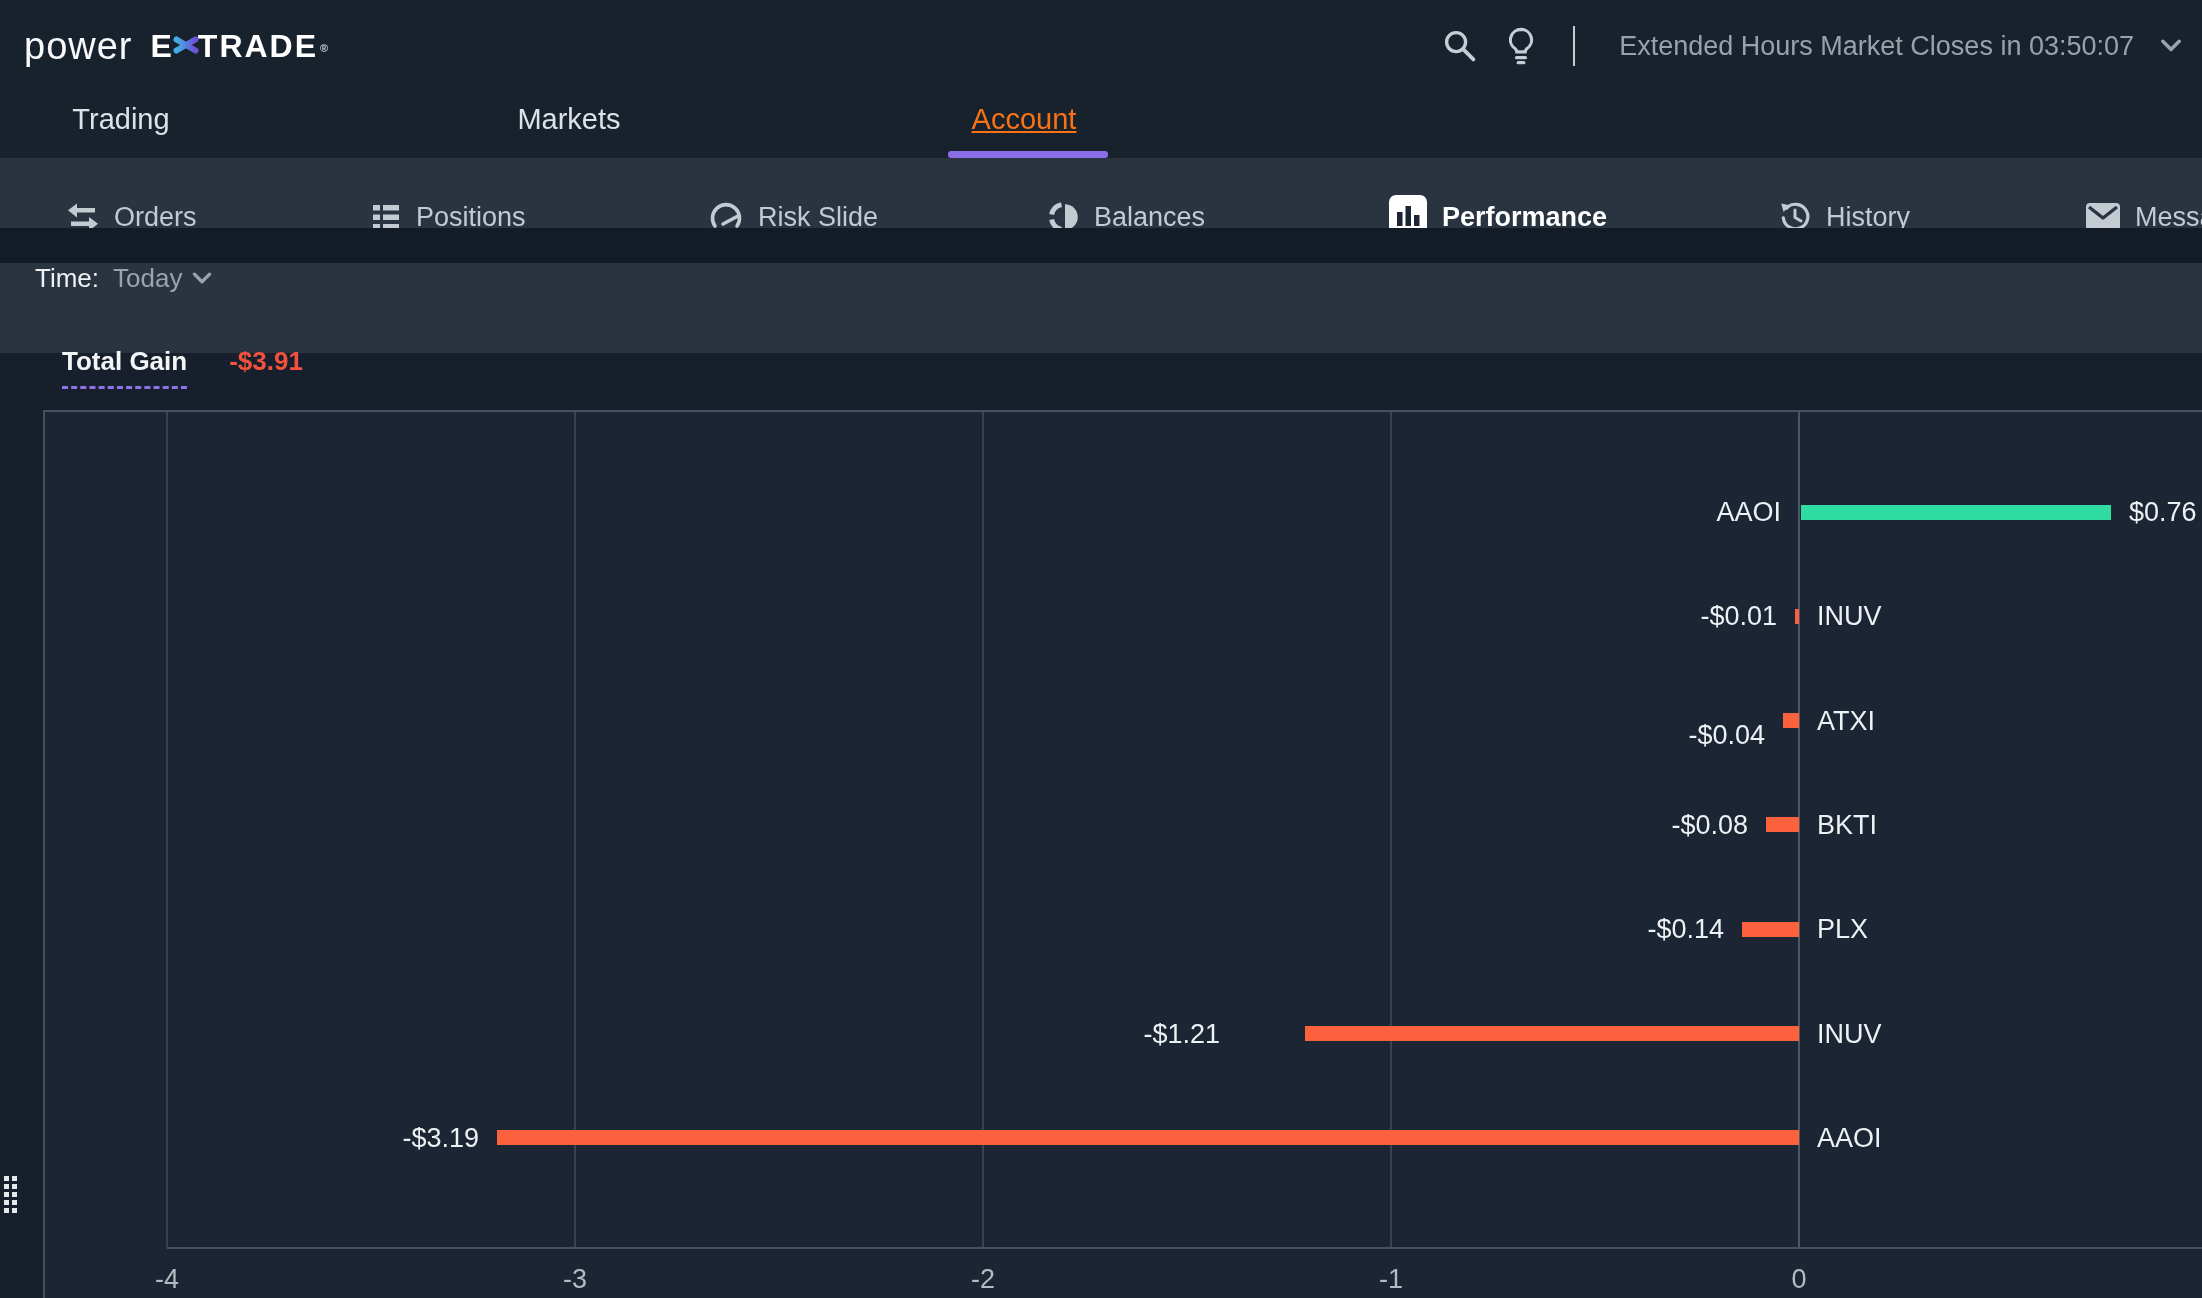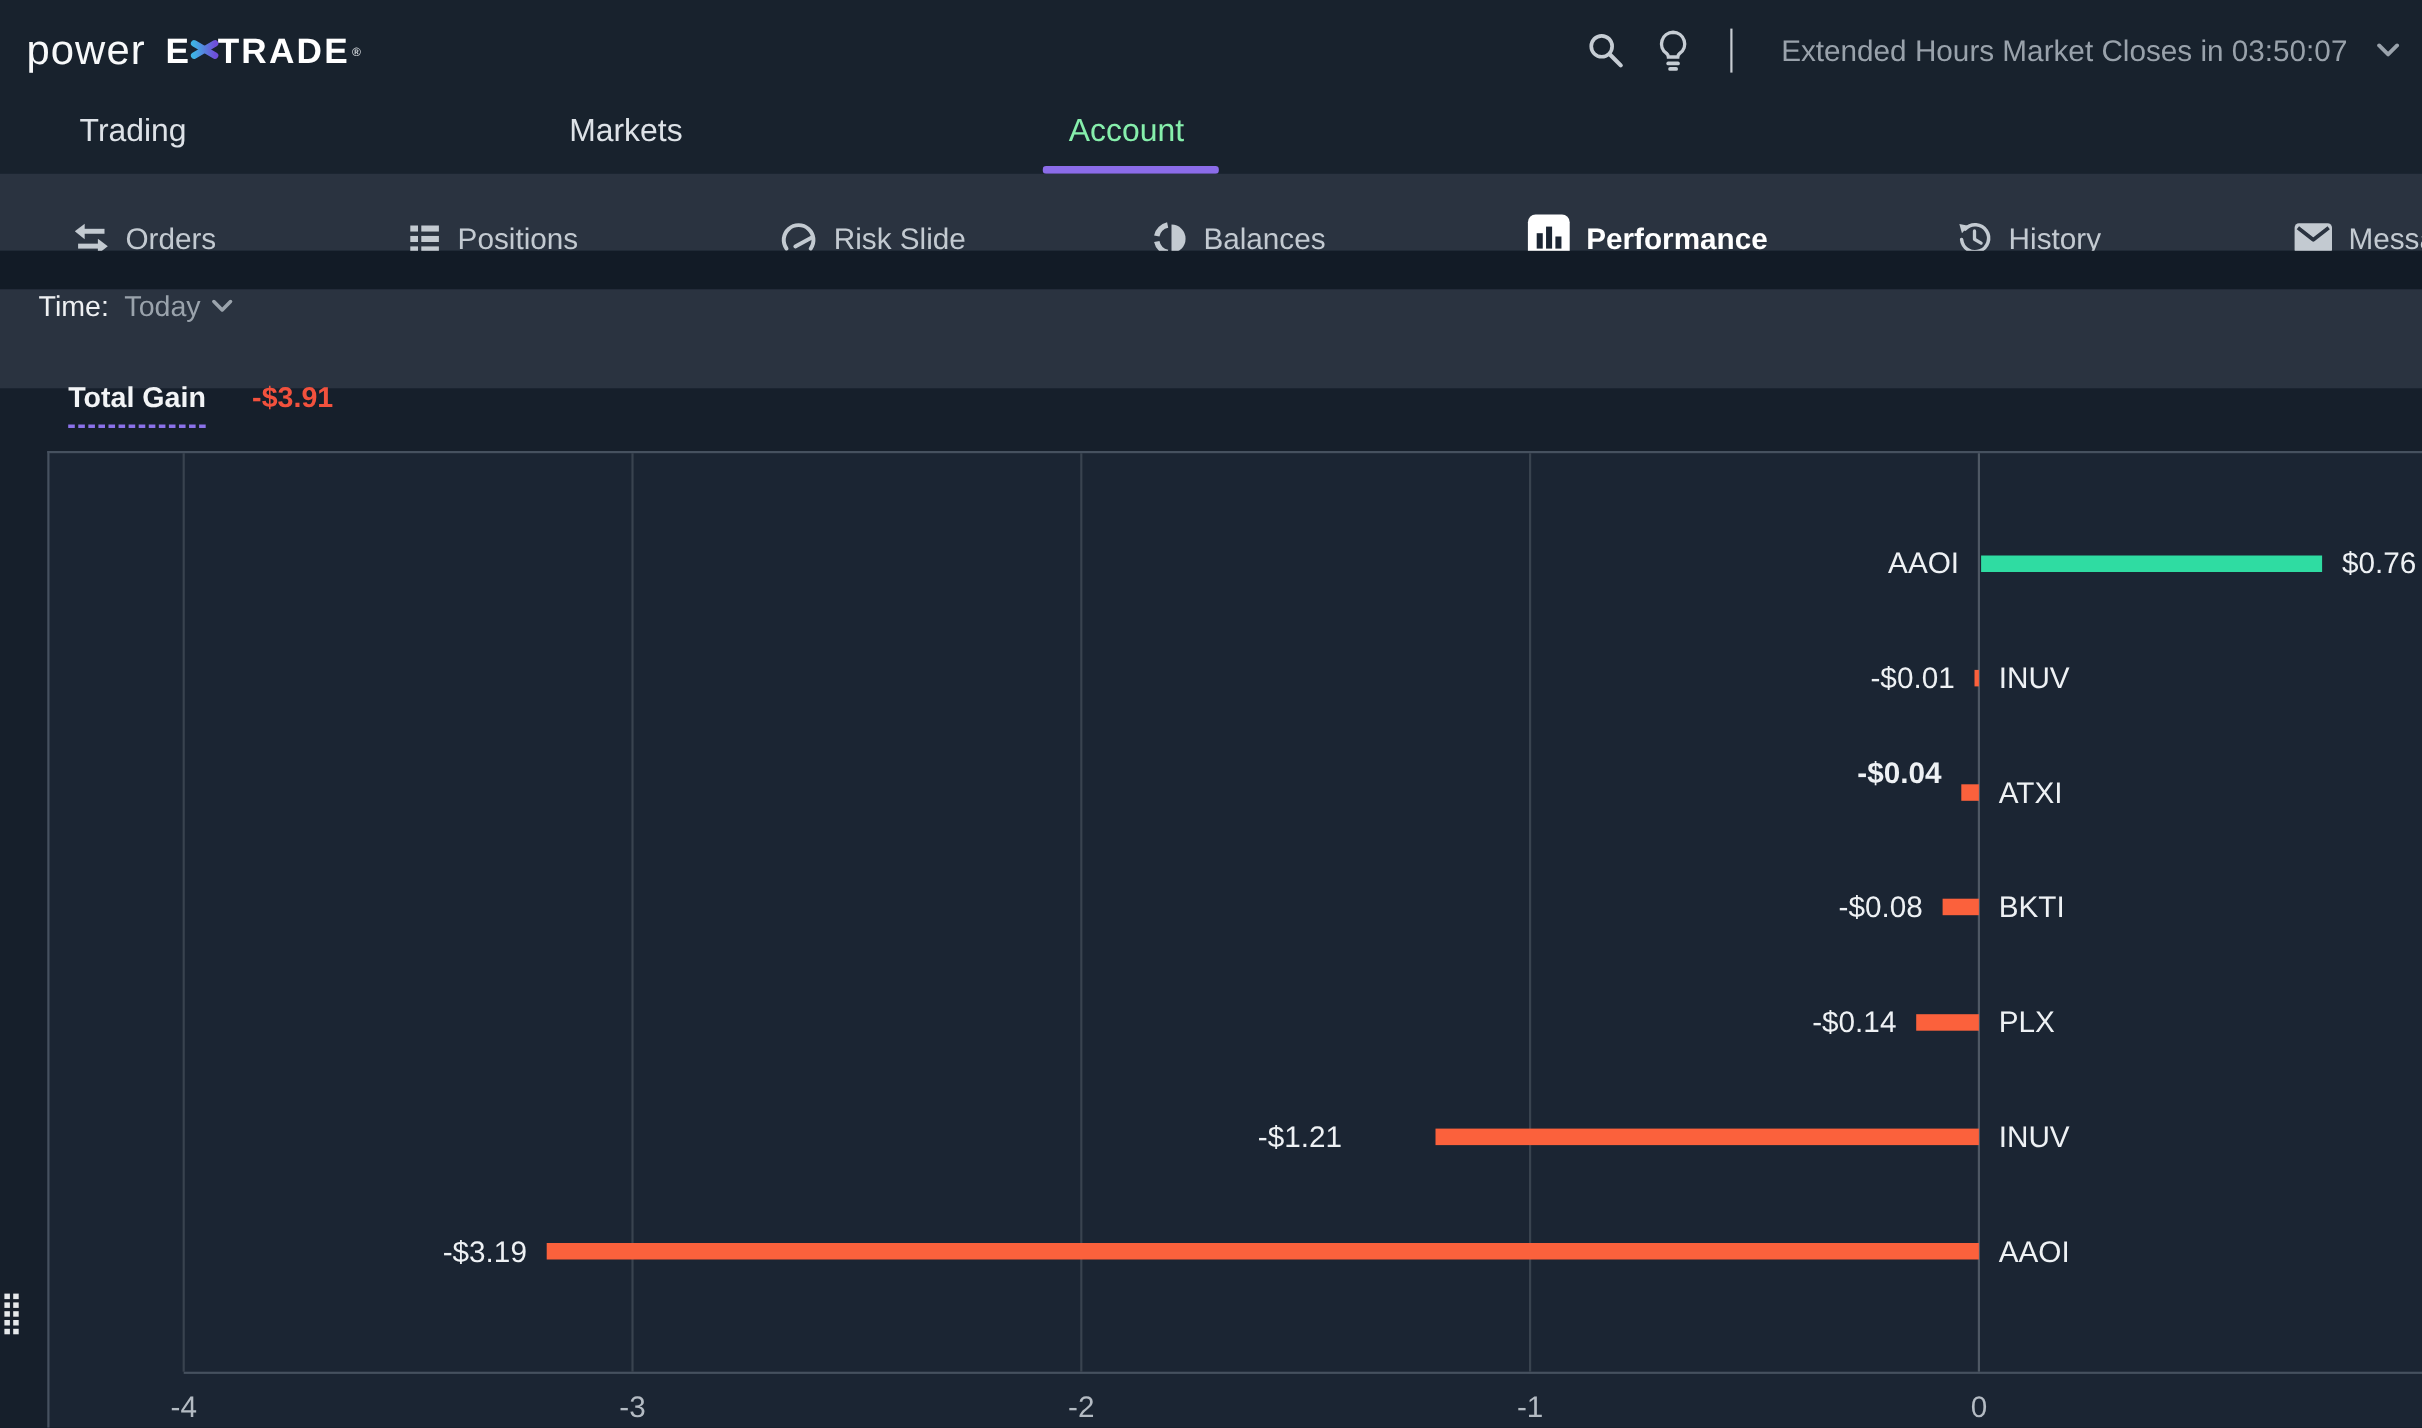--- a/index.html
+++ b/index.html
@@ -15,21 +15,21 @@
   .logo-star { margin:0 -2px; transform:translateY(-1px); }
   .logo-reg { font-size:11px; color:#cfd4d9; align-self:flex-start; margin-top:14px; margin-left:2px; }
 
   .topbar-right { position:absolute; right:20px; top:0; height:92px; display:flex; align-items:center; gap:24px; }
   .tb-icon { color:#c6cdd4; display:block; }
   .tb-divider { width:2px; height:40px; background:#e6eaee; opacity:.85; margin:0 10px; }
   .market-status { font-size:27px; color:#99a2ab; margin-left:10px; white-space:nowrap; }
   .status-chevron { color:#9aa3ac; margin-left:2px; }
 
   .tab { position:absolute; top:103px; transform:translateX(-50%); font-size:29px; color:#dde2e7; cursor:pointer; white-space:nowrap; }
-  .tab.active { color:#86efac; }
+  .tab.active { color:#f97316;text-decoration:underline; }
   .tab-underline { position:absolute; left:948px; top:151px; width:160px; height:7px; border-radius:3px; background:#8b6ce9; }
 
   
   .subnav { position:absolute; left:0; top:158px; width:2202px; height:70px; background:#2a3340; }
   .subnav-item { position:absolute; top:0; height:70px; display:flex; align-items:center; gap:14px; font-size:27px; color:#c3cad1; cursor:pointer; white-space:nowrap;margin-top:24px; }
   .subnav-item.active { color:#ffffff; font-weight:700; }
   .subnav-item svg { display:block; }
 
   
   .gap-strip { position:absolute; left:0; top:228px; width:2202px; height:35px; background:#121b26; }
@@ -210,21 +210,21 @@
         <div class="gridline zero" style="left: 1753px;"></div>
         <div class="tick-label" style="left: 1754px;">0</div>
         <div class="bar" style="top: 92.5px; width: 310px; left: 1756px; background: rgb(47, 220, 162);"></div>
         <div class="bar-ticker" style="top: 85px; left: 1736px; transform: translateX(-100%);">AAOI</div>
         <div class="bar-value" style="top: 85px; left: 2084px;">$0.76</div>
         <div class="bar" style="top: 196.83px; width: 4px; left: 1750px; background: rgb(251, 97, 60);"></div>
         <div class="bar-ticker" style="top: 189.33px; left: 1772px;">INUV</div>
         <div class="bar-value" style="top: 189.33px; left: 1732px; transform: translateX(-100%);">-$0.01</div>
         <div class="bar" style="top: 301.16px; width: 16px; left: 1738px; background: rgb(251, 97, 60);"></div>
         <div class="bar-ticker" style="top: 293.66px; left: 1772px;">ATXI</div>
-        <div class="bar-value" style="top: 276px; left: 1720px; transform: translateX(-100%); font-weight: bold;">-$0.04</div>
+        <div class="bar-value" style="top: 308px; left: 1720px; transform: translateX(-100%);">-$0.04</div>
         <div class="bar" style="top: 405.49px; width: 33px; left: 1721px; background: rgb(251, 97, 60);"></div>
         <div class="bar-ticker" style="top: 397.99px; left: 1772px;">BKTI</div>
         <div class="bar-value" style="top: 397.99px; left: 1703px; transform: translateX(-100%);">-$0.08</div>
         <div class="bar" style="top: 509.82px; width: 57px; left: 1697px; background: rgb(251, 97, 60);"></div>
         <div class="bar-ticker" style="top: 502.32px; left: 1772px;">PLX</div>
         <div class="bar-value" style="top: 502.32px; left: 1679px; transform: translateX(-100%);">-$0.14</div>
         <div class="bar" style="top: 614.15px; width: 494px; left: 1260px; background: rgb(251, 97, 60);"></div>
         <div class="bar-ticker" style="top: 606.65px; left: 1772px;">INUV</div>
         <div class="bar-value" style="top: 606.65px; left: 1175px; transform: translateX(-100%);">-$1.21</div>
         <div class="bar" style="top: 718.48px; width: 1302px; left: 452px; background: rgb(251, 97, 60);"></div>

